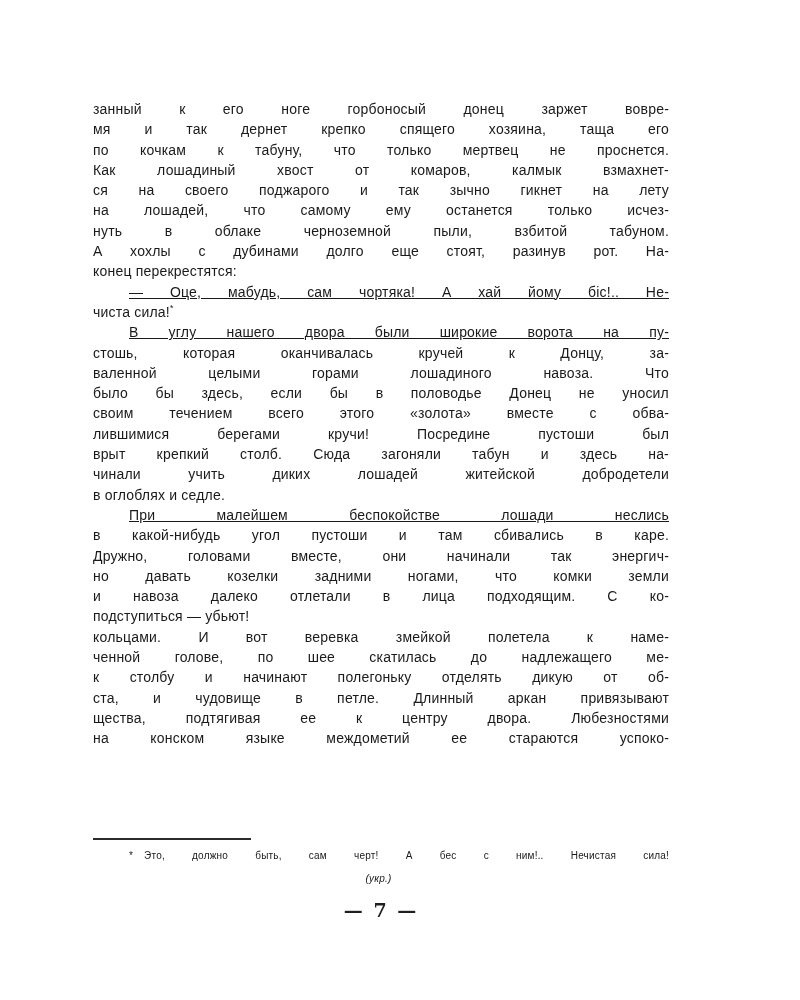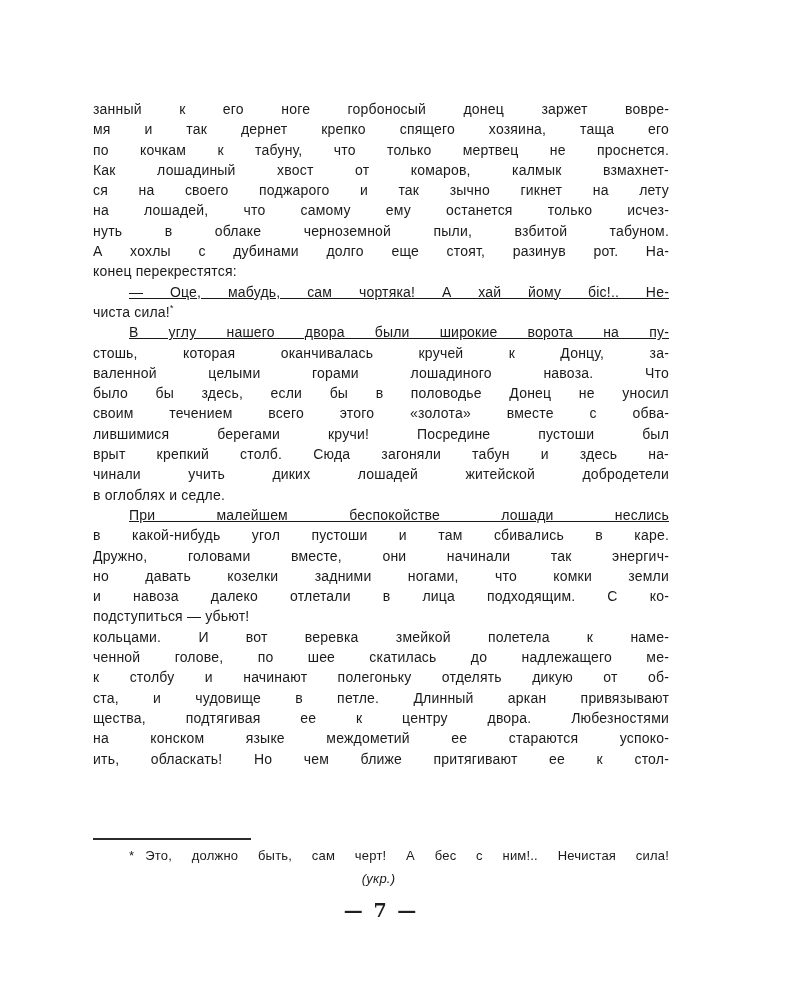--- a/index.html
+++ b/index.html
@@ -47,21 +47,21 @@
     left: 93px;
     top: 838px;
     width: 158px;
     border-top: 2px solid #2b2b2b;
   }
   .footnote {
     position: absolute;
     left: 88px;
     top: 845px;
     width: 581px;
-    font-size: 13px;
+    font-size: 10px;
     line-height: 22.5px;
     letter-spacing: 0.2px;
   }
   .fn-line1 {
     padding-left: 41px;
     text-align: justify;
     text-align-last: justify;
   }
   .fn-marker {
     display: inline-block;
@@ -115,21 +115,20 @@
       <div class="line justify">Дружно, головами вместе, они начинали так энергич-</div>
       <div class="line justify">но давать козелки задними ногами, что комки земли</div>
       <div class="line justify">и навоза далеко отлетали в лица подходящим. С ко-</div>
       <div class="line">подступиться — убьют!</div>
       <div class="line justify">кольцами. И вот веревка змейкой полетела к наме-</div>
       <div class="line justify">ченной голове, по шее скатилась до надлежащего ме-</div>
       <div class="line justify">к столбу и начинают полегоньку отделять дикую от об-</div>
       <div class="line justify">ста, и чудовище в петле. Длинный аркан привязывают</div>
       <div class="line justify">щества, подтягивая ее к центру двора. Любезностями</div>
       <div class="line justify">на конском языке междометий ее стараются успоко-</div>
-      <div class="line justify">ить, обласкать! Но чем ближе притягивают ее к стол-</div>
     </div>
 
   <div class="footnote-sep"></div>
 
   <div class="footnote">
     <div class="fn-line1"><span class="fn-marker">*</span><span>Это, должно быть, сам черт! А бес с ним!.. Нечистая сила!</span></div>
     <div class="fn-line2">(укр.)</div>
   </div>
 
   <div class="page-number">— 7 —</div>

